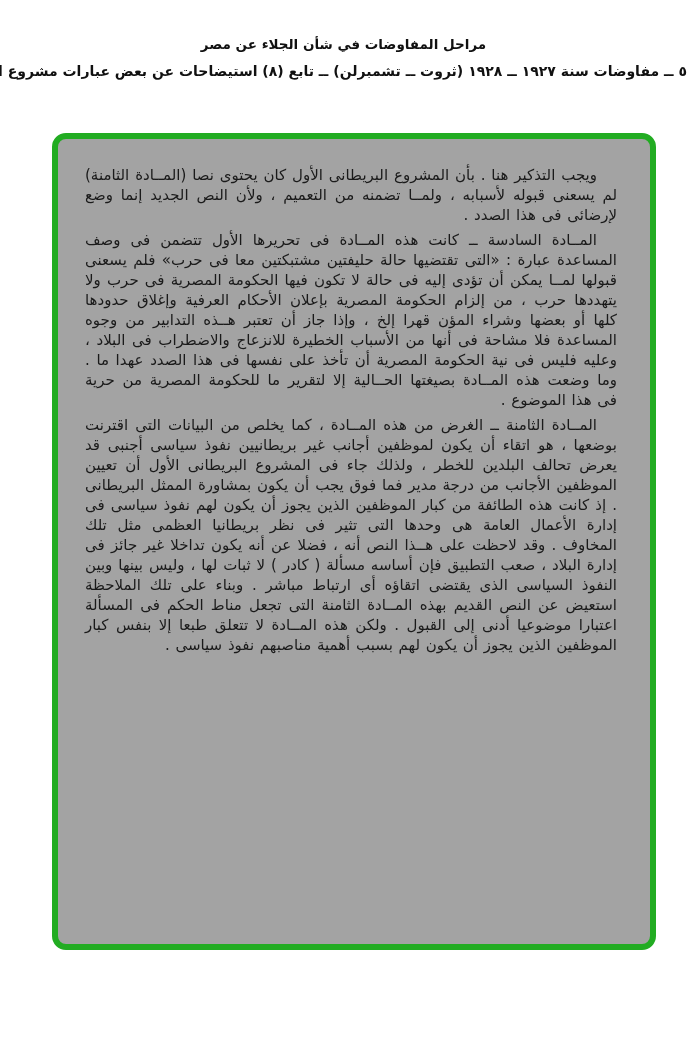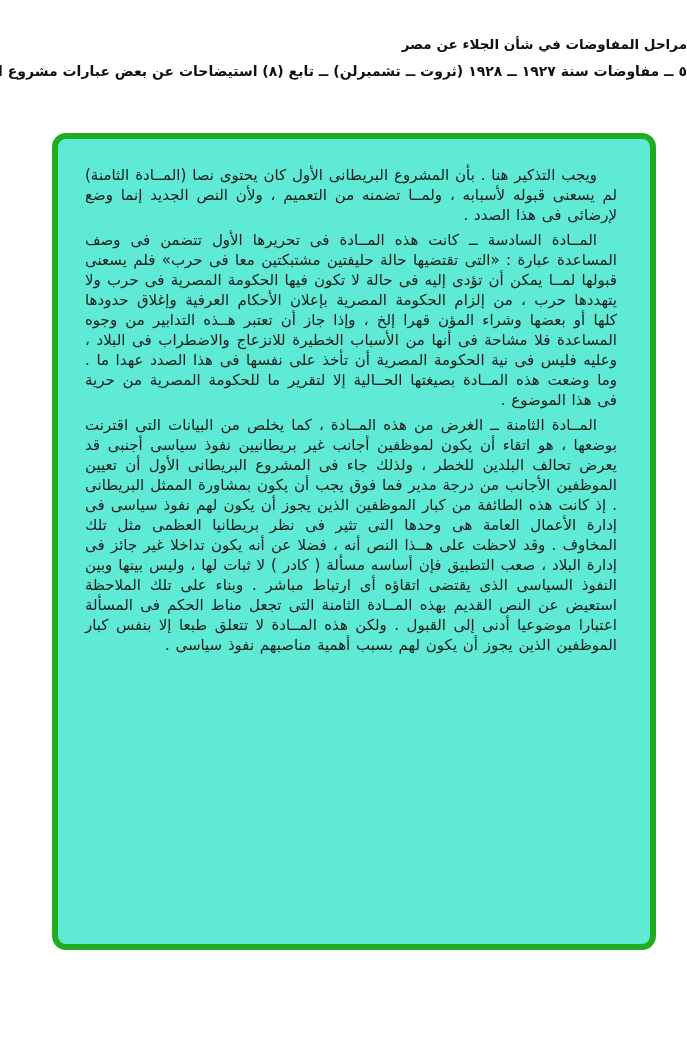--- a/index.html
+++ b/index.html
@@ -15,21 +15,21 @@
     overflow: hidden;
     direction: rtl;
     font-family: "DejaVu Sans", sans-serif;
     color: #111111;
   }
   .header {
     position: absolute;
     top: 36px;
     left: 0;
     width: 687px;
-    text-align: right;
+    text-align: center;
     direction: rtl;
   }
   .header .title {
     font-size: 13.5px;
     font-weight: bold;
     letter-spacing: 0.2px;
     margin: 0;
   }
   .header .subtitle {
     font-size: 14px;
@@ -44,21 +44,21 @@
     color: #151515;
   }
   .doc-frame {
     position: absolute;
     left: 52px;
     top: 133px;
     width: 592px;
     height: 805px;
     border: 6px solid #22ac22;
     border-radius: 14px;
-    background: #5eead4;
+    background: #a3a3a3;
   }
   .doc-text {
     position: absolute;
     top: 26px;
     right: 33px;
     left: 27px;
     direction: rtl;
     text-align: justify;
   }
   .doc-text p {

